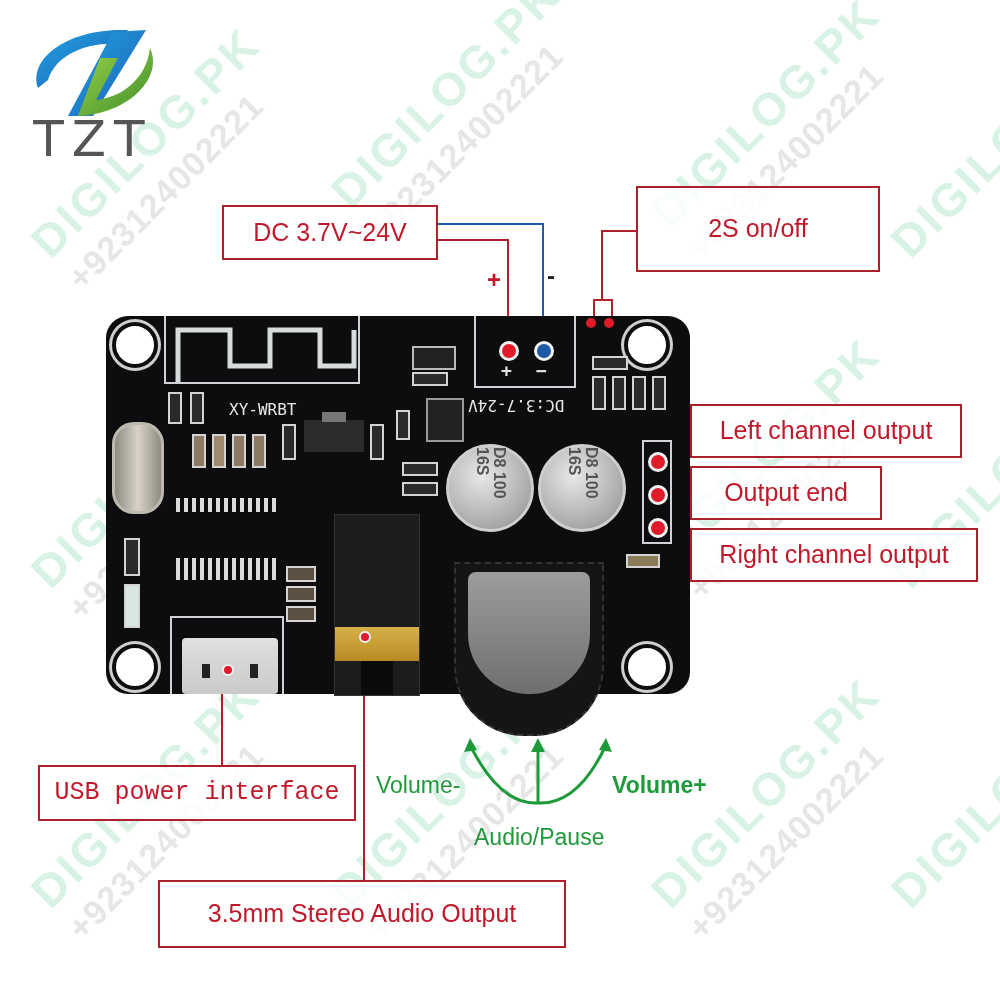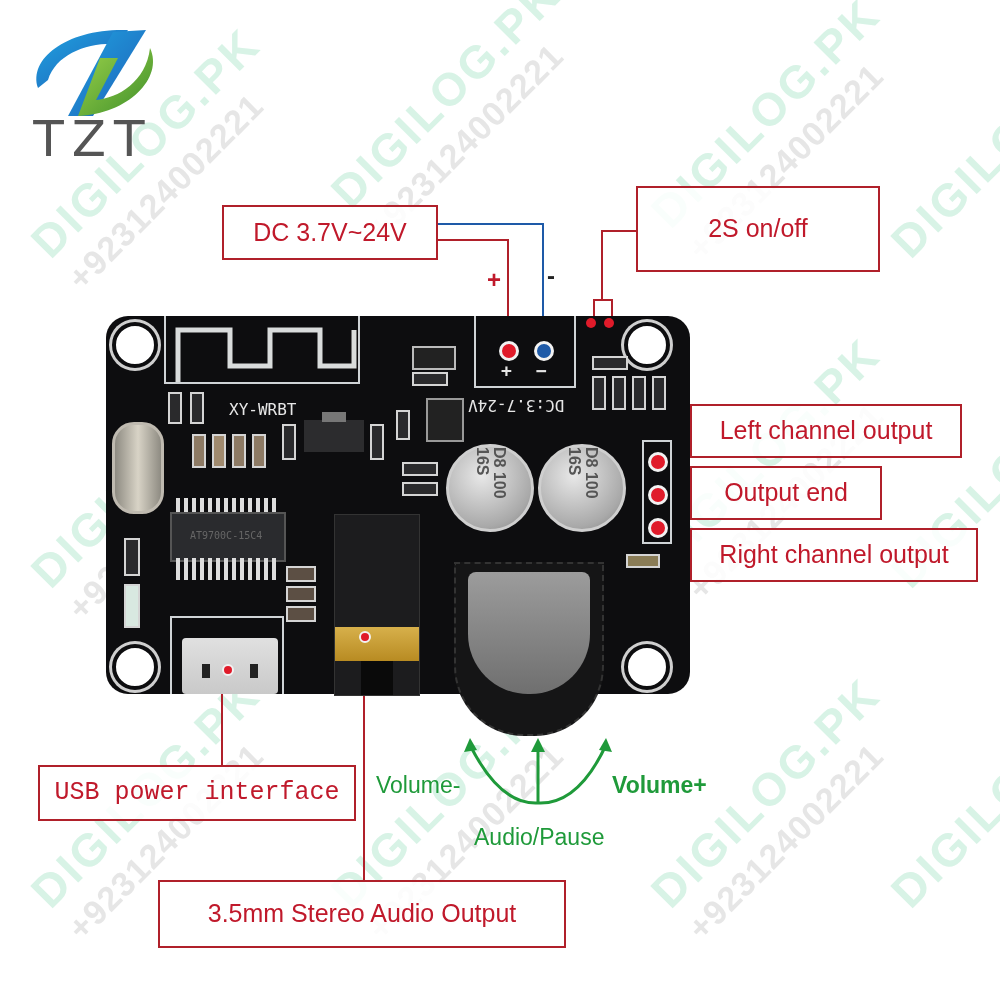--- a/index.html
+++ b/index.html
@@ -166,23 +166,20 @@
 
   <div class="cap" style="left:340px;top:128px;">D8 100 16S</div>
   <div class="cap" style="left:432px;top:128px;">D8 100 16S</div>
 
   <div class="silk" style="left:536px;top:124px;width:30px;height:104px;"></div>
   <div class="pad-dot" style="left:542px;top:136px;"></div>
   <div class="pad-dot" style="left:542px;top:169px;"></div>
   <div class="pad-dot" style="left:542px;top:202px;"></div>
   <div class="smd" style="left:520px;top:238px;width:34px;height:14px;background:#8a7c56;"></div>
 
-  <div class="abs" style="left:64px;top:196px;width:112px;height:46px;background:#2a2b2e;border:2px solid #555;">
-    <div style="position:absolute;left:18px;top:16px;color:#666;font-size:10px;font-family:'DejaVu Sans Mono',monospace;">AT9700C-15C4</div>
-  </div>
   <div class="abs" style="left:70px;top:182px;width:100px;height:14px;background:repeating-linear-gradient(90deg,#ddd 0 4px,transparent 4px 8px);"></div>
   <div class="abs" style="left:70px;top:242px;width:100px;height:22px;background:repeating-linear-gradient(90deg,#ddd 0 4px,transparent 4px 8px);"></div>
 
   <div class="smd" style="left:18px;top:222px;width:16px;height:38px;"></div>
   <div class="smd" style="left:18px;top:268px;width:16px;height:44px;background:#d8e8e0;"></div>
 
   <div class="smd" style="left:180px;top:250px;width:30px;height:16px;background:#5c4f44;"></div>
   <div class="smd" style="left:180px;top:270px;width:30px;height:16px;background:#5c4f44;"></div>
   <div class="smd" style="left:180px;top:290px;width:30px;height:16px;background:#5c4f44;"></div>
 

